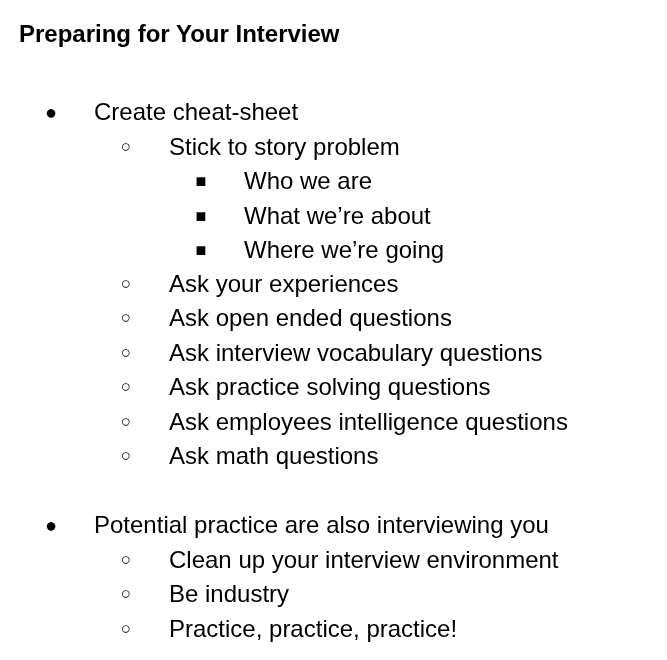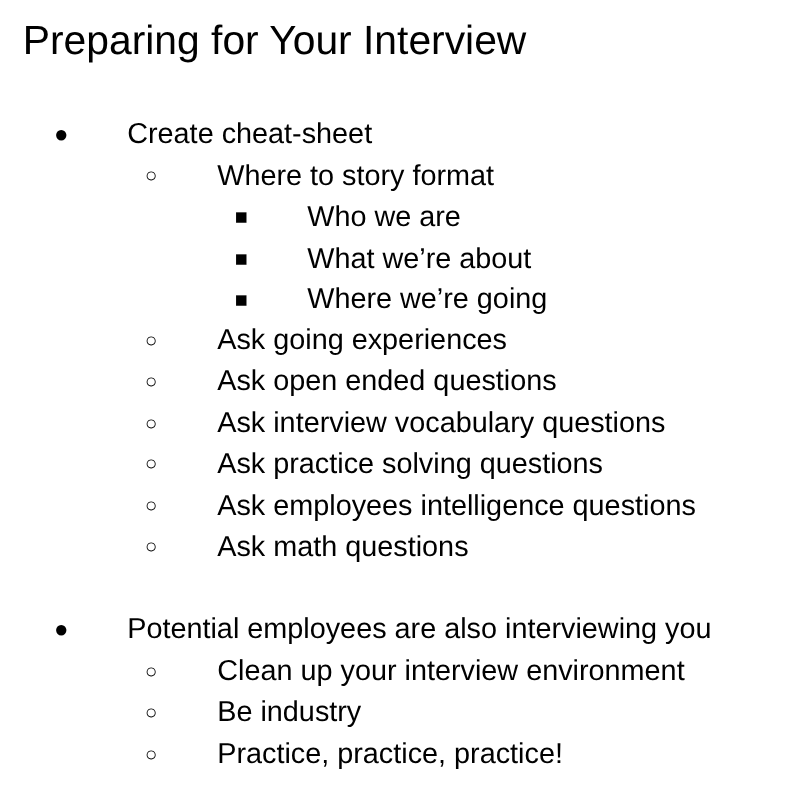--- a/index.html
+++ b/index.html
@@ -1,55 +1,55 @@
 <!DOCTYPE html>
 <html><head>
 <meta charset="utf-8">
 <style>
   html, body { margin: 0; padding: 0; background: #ffffff; }
   body { width: 667px; height: 660px; position: relative; overflow: hidden;
          font-family: "Liberation Sans", sans-serif; color: #000; }
-  .title { position: absolute; left: 19px; top: 17px; font-size: 34px; font-weight: normal;
+  .title { position: absolute; left: 19px; top: 17px; font-size: 24px; font-weight: bold;
            line-height: 34px; white-space: nowrap; }
   .row { position: absolute; height: 34px; line-height: 34px; font-size: 24px; white-space: nowrap; }
   .bullet { position: absolute; top: 0; width: 20px; text-align: center; }
   .b1 { left: -53px; font-size: 20px; }
   .b2 { left: -53px; font-size: 17px; }
   .b3 { left: -53px; font-size: 18px; }
-  .txt { position: absolute; left: 12px; top: 0; }
+  .txt { position: absolute; left: 0; top: 0; }
 </style>
 </head>
 <body>
 
 <div>
   <div class="title">Preparing for Your Interview</div>
 
   <div class="row" style="left:94px; top:95px;">
     <span class="bullet b1">●</span>
     <span class="txt">Create cheat-sheet</span>
   </div>
   <div class="row" style="left:169px; top:130px;">
     <span class="bullet b2">○</span>
-    <span class="txt">Where to story format</span>
+    <span class="txt">Stick to story problem</span>
   </div>
   <div class="row" style="left:244px; top:164px;">
     <span class="bullet b3">■</span>
     <span class="txt">Who we are</span>
   </div>
   <div class="row" style="left:244px; top:199px;">
     <span class="bullet b3">■</span>
     <span class="txt">What we’re about</span>
   </div>
   <div class="row" style="left:244px; top:233px;">
     <span class="bullet b3">■</span>
     <span class="txt">Where we’re going</span>
   </div>
   <div class="row" style="left:169px; top:267px;">
     <span class="bullet b2">○</span>
-    <span class="txt">Ask going experiences</span>
+    <span class="txt">Ask your experiences</span>
   </div>
   <div class="row" style="left:169px; top:301px;">
     <span class="bullet b2">○</span>
     <span class="txt">Ask open ended questions</span>
   </div>
   <div class="row" style="left:169px; top:336px;">
     <span class="bullet b2">○</span>
     <span class="txt">Ask interview vocabulary questions</span>
   </div>
   <div class="row" style="left:169px; top:370px;">
@@ -60,21 +60,21 @@
     <span class="bullet b2">○</span>
     <span class="txt">Ask employees intelligence questions</span>
   </div>
   <div class="row" style="left:169px; top:439px;">
     <span class="bullet b2">○</span>
     <span class="txt">Ask math questions</span>
   </div>
 
   <div class="row" style="left:94px; top:508px;">
     <span class="bullet b1">●</span>
-    <span class="txt">Potential employees are also interviewing you</span>
+    <span class="txt">Potential practice are also interviewing you</span>
   </div>
   <div class="row" style="left:169px; top:543px;">
     <span class="bullet b2">○</span>
     <span class="txt">Clean up your interview environment</span>
   </div>
   <div class="row" style="left:169px; top:577px;">
     <span class="bullet b2">○</span>
     <span class="txt">Be industry</span>
   </div>
   <div class="row" style="left:169px; top:612px;">

